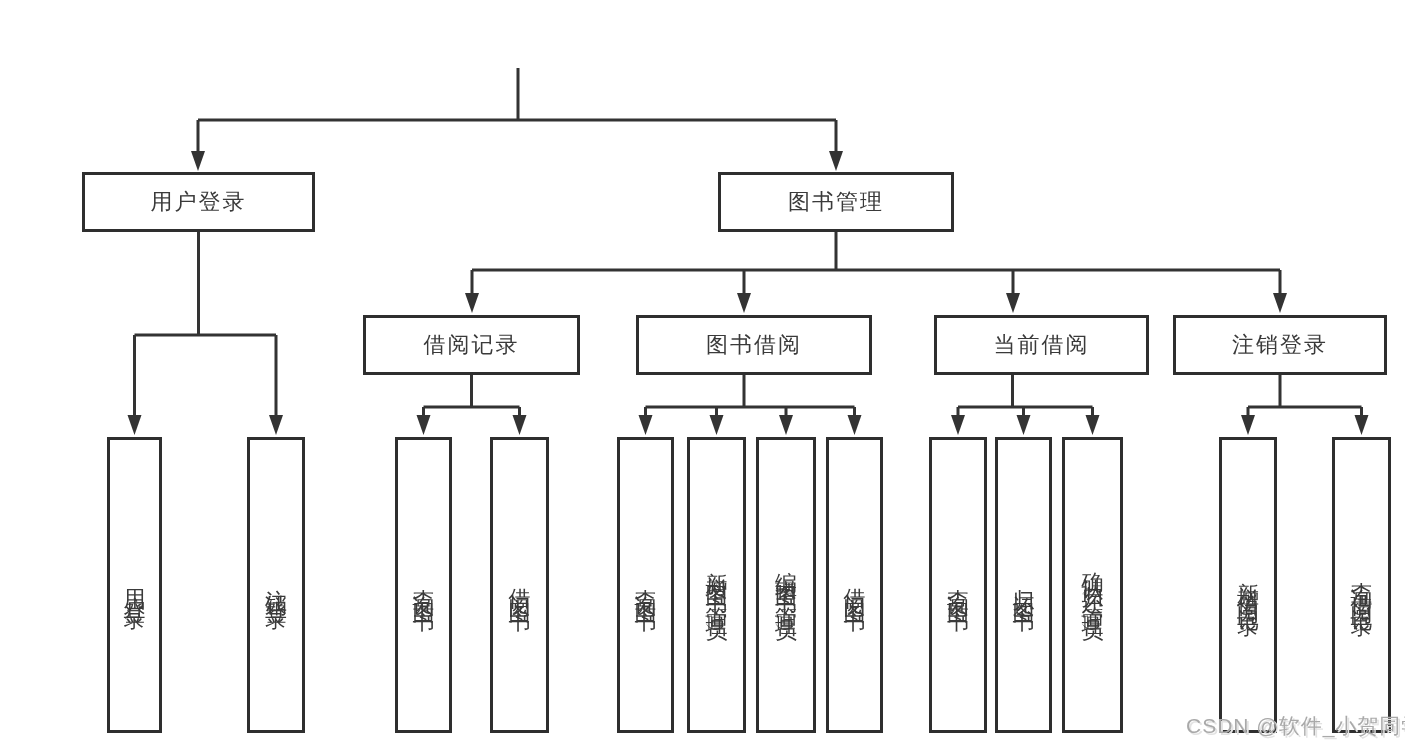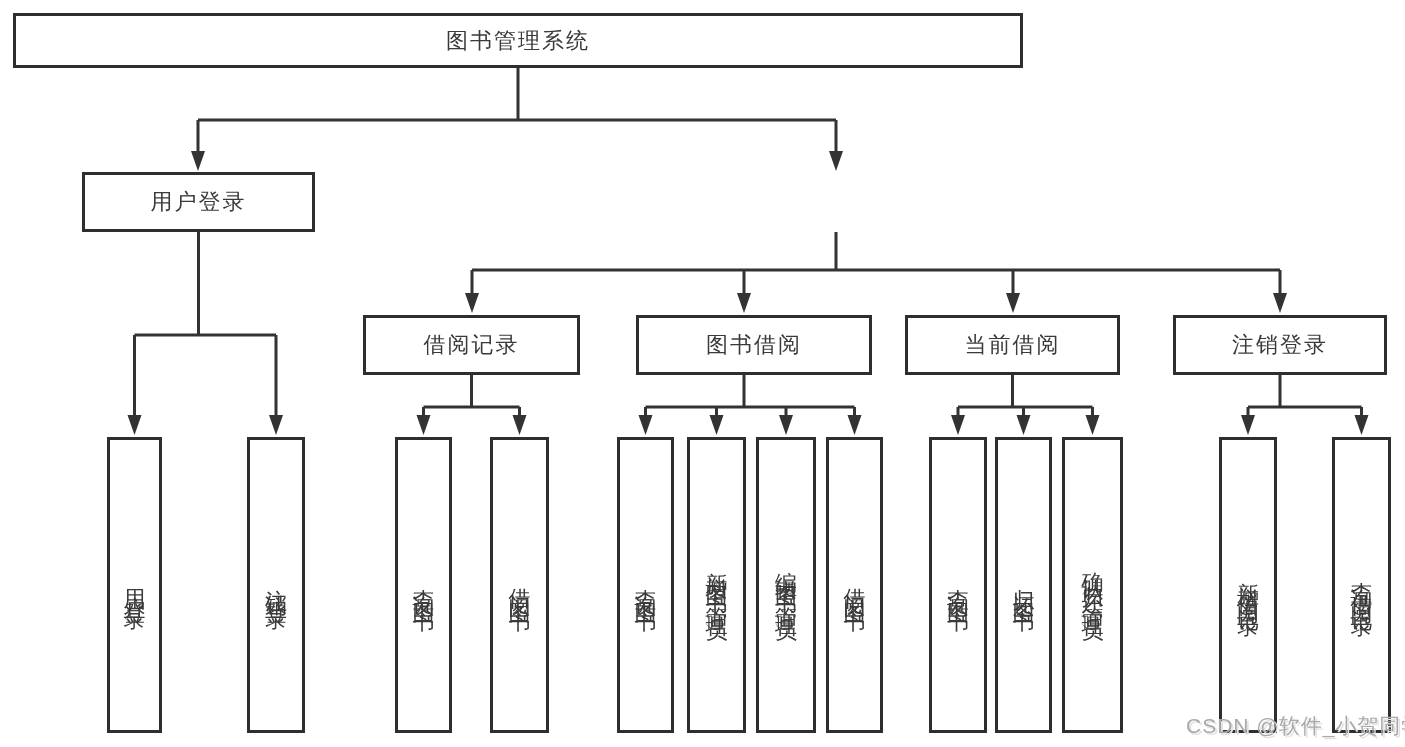--- a/index.html
+++ b/index.html
@@ -79,27 +79,27 @@
       <path d="M786,435 L779,415 L793,415 Z"></path>
       <path d="M854.5,435 L847.5,415 L861.5,415 Z"></path>
       <path d="M958,435 L951,415 L965,415 Z"></path>
       <path d="M1023.5,435 L1016.5,415 L1030.5,415 Z"></path>
       <path d="M1092.5,435 L1085.5,415 L1099.5,415 Z"></path>
       <path d="M1248,435 L1241,415 L1255,415 Z"></path>
       <path d="M1361.5,435 L1354.5,415 L1368.5,415 Z"></path>
     </g>
   </svg>
 
-  <div class="box" style="left:13px;top:13px;width:1010px;height:55px">图书管理系统</div>
 
   <div class="box" style="left:82px;top:172px;width:233px;height:60px">用户登录</div>
+  <div class="box" style="left:718px;top:172px;width:236px;height:60px">图书管理</div>
 
   <div class="box" style="left:363px;top:315px;width:217px;height:60px">借阅记录</div>
   <div class="box" style="left:636px;top:315px;width:236px;height:60px">图书借阅</div>
-  <div class="box" style="left:905px;top:315px;width:215px;height:60px">当前借阅</div>
+  <div class="box" style="left:934px;top:315px;width:215px;height:60px">当前借阅</div>
   <div class="box" style="left:1173px;top:315px;width:214px;height:60px">注销登录</div>
 
   <div class="box leaf" style="left:107px;top:437px;width:55px;height:296px">
     <span class="vtext">用户登录</span>
   </div>
   <div class="box leaf" style="left:247px;top:437px;width:58px;height:296px">
     <span class="vtext">注销登录</span>
   </div>
   <div class="box leaf" style="left:395px;top:437px;width:57px;height:296px">
     <span class="vtext">查询图书</span>

